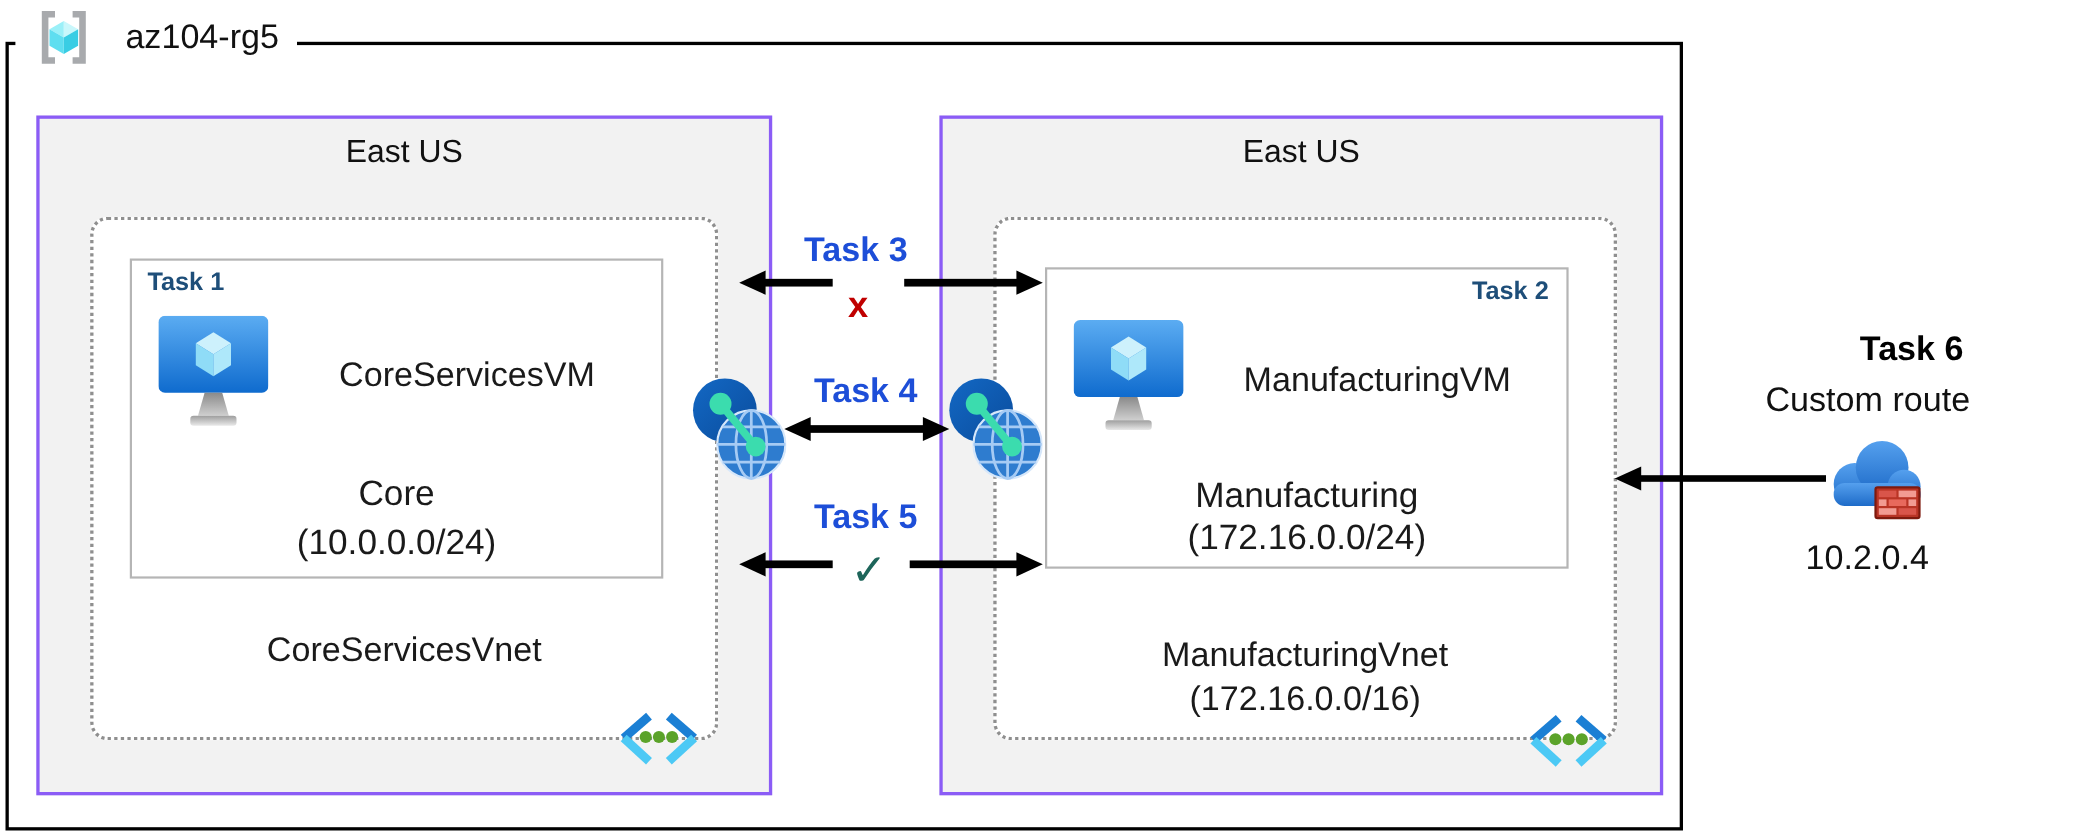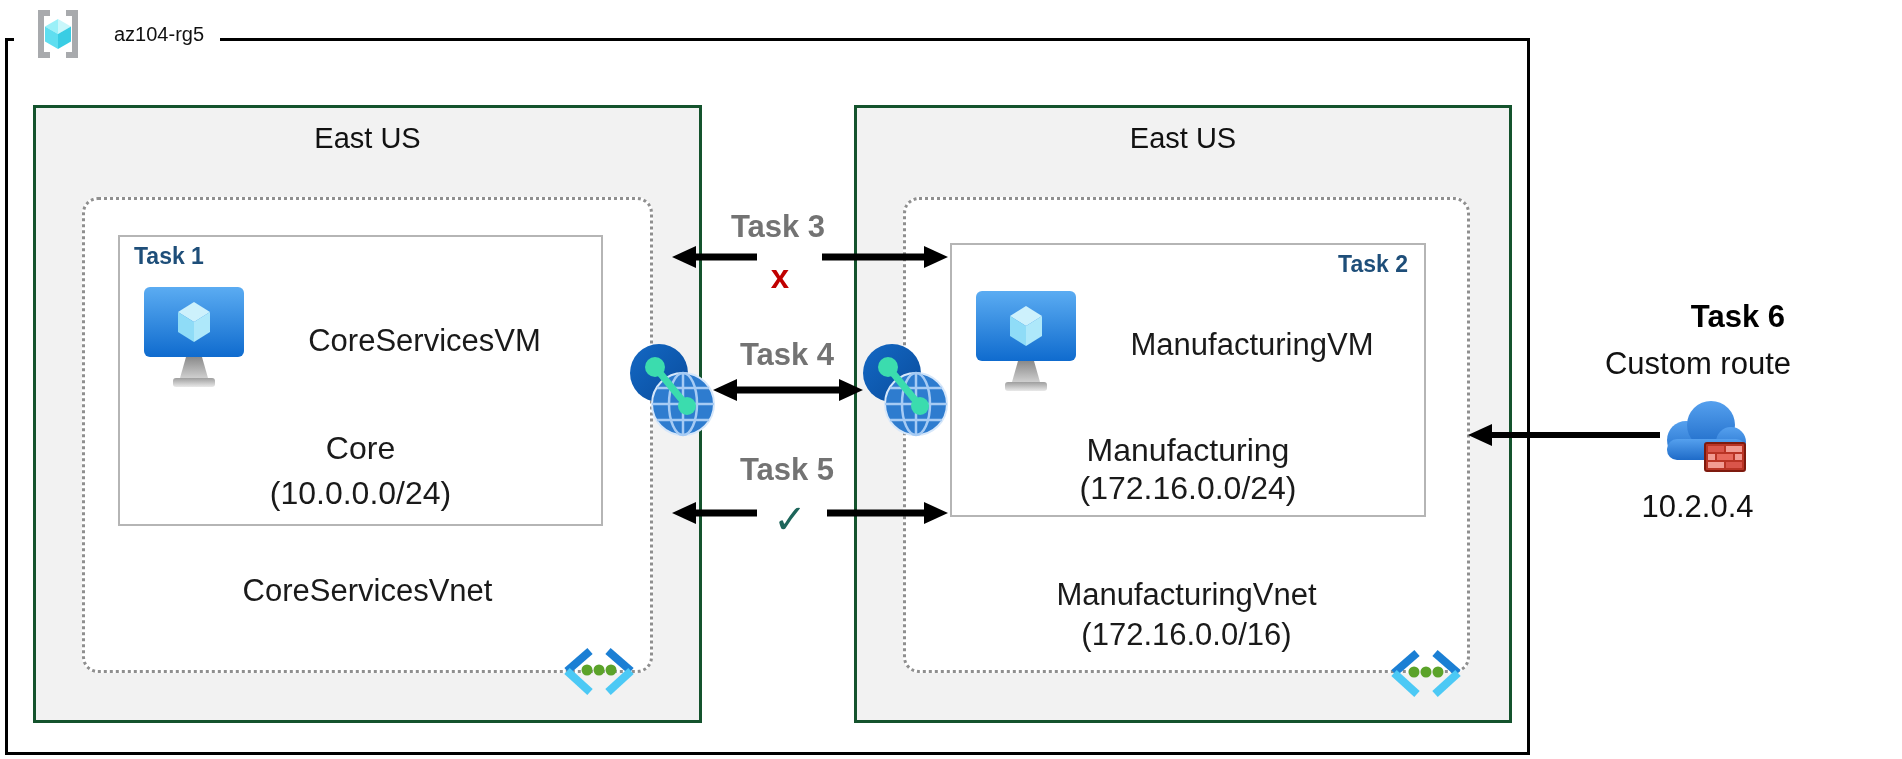--- a/index.html
+++ b/index.html
@@ -4,24 +4,24 @@
 <style>
   html,body{margin:0;padding:0;background:#fff;}
   body{font-family:"Liberation Sans","DejaVu Sans",sans-serif;color:#1a1a1a;}
   .canvas{position:relative;width:1902px;height:759px;background:#fff;overflow:hidden;}
   *,*:before,*:after{box-sizing:border-box;}
 
   
   .rg-box{position:absolute;left:5px;top:38px;width:1525px;height:717px;border:3px solid #000;}
   .rg-label{position:absolute;left:14px;top:6px;display:flex;align-items:center;gap:12px;
             background:#fff;padding:0 16px 0 0;z-index:4;height:56px;}
-  .rg-label span{font-size:20px;color:#111;margin-left:20px;}
-
-  
-  .region{position:absolute;top:105px;height:618px;background:#f2f2f2;border:3px solid #14532d;}
+  .rg-label span{font-size:31px;color:#111;margin-left:20px;}
+
+  
+  .region{position:absolute;top:105px;height:618px;background:#f2f2f2;border:3px solid #8b5cf6;}
   .region.left{left:33px;width:669px;}
   .region.right{left:854px;width:658px;}
   .region-title{position:absolute;top:14px;left:0;width:100%;text-align:center;font-size:29px;color:#111;}
 
   
   .vnet-box{position:absolute;left:46px;top:89px;background:#fff;border:3px dotted #8f8f8f;border-radius:16px;}
   .region.left  .vnet-box{width:571px;height:476px;}
   .region.right .vnet-box{width:567px;height:476px;}
   .vnet-name,.vnet-cidr{position:absolute;left:0;width:100%;text-align:center;font-size:31px;}
   .region.left  .vnet-name{top:373px;} .region.left  .vnet-cidr{top:415px;}
@@ -38,21 +38,21 @@
   .region.right .vm-row{top:46px;}
   .vm-name{flex:1;text-align:center;font-size:31px;}
   .subnet-name,.subnet-cidr{position:absolute;left:0;width:100%;text-align:center;font-size:32px;}
   .region.left  .subnet-name{top:193px;} .region.left  .subnet-cidr{top:238px;}
   .region.right .subnet-name{top:187px;} .region.right .subnet-cidr{top:225px;}
 
   
   .icon-abs{position:absolute;z-index:3;line-height:0;}
 
   
-  .conn-label{position:absolute;width:160px;text-align:center;font-size:31px;font-weight:bold;color:#737373;z-index:6;}
+  .conn-label{position:absolute;width:160px;text-align:center;font-size:31px;font-weight:bold;color:#1d4ed8;z-index:6;}
   .conn-status-x{position:absolute;left:700px;top:258px;width:160px;text-align:center;
                  font-size:33px;font-weight:bold;color:#c00000;z-index:6;}
   .conn-status-check{position:absolute;left:710px;top:496px;width:160px;text-align:center;
                      font-size:40px;color:#1d655a;z-index:6;font-family:"DejaVu Sans",sans-serif;}
 
   
   .t6-title{position:absolute;left:1610px;top:299px;width:175px;text-align:right;
             font-size:31px;font-weight:bold;color:#000000;}
   .t6-sub{position:absolute;left:1593px;top:346px;width:210px;text-align:center;font-size:31px;color:#111;}
   .t6-ip{position:absolute;left:1610px;top:489px;width:175px;text-align:center;font-size:31px;color:#111;}

